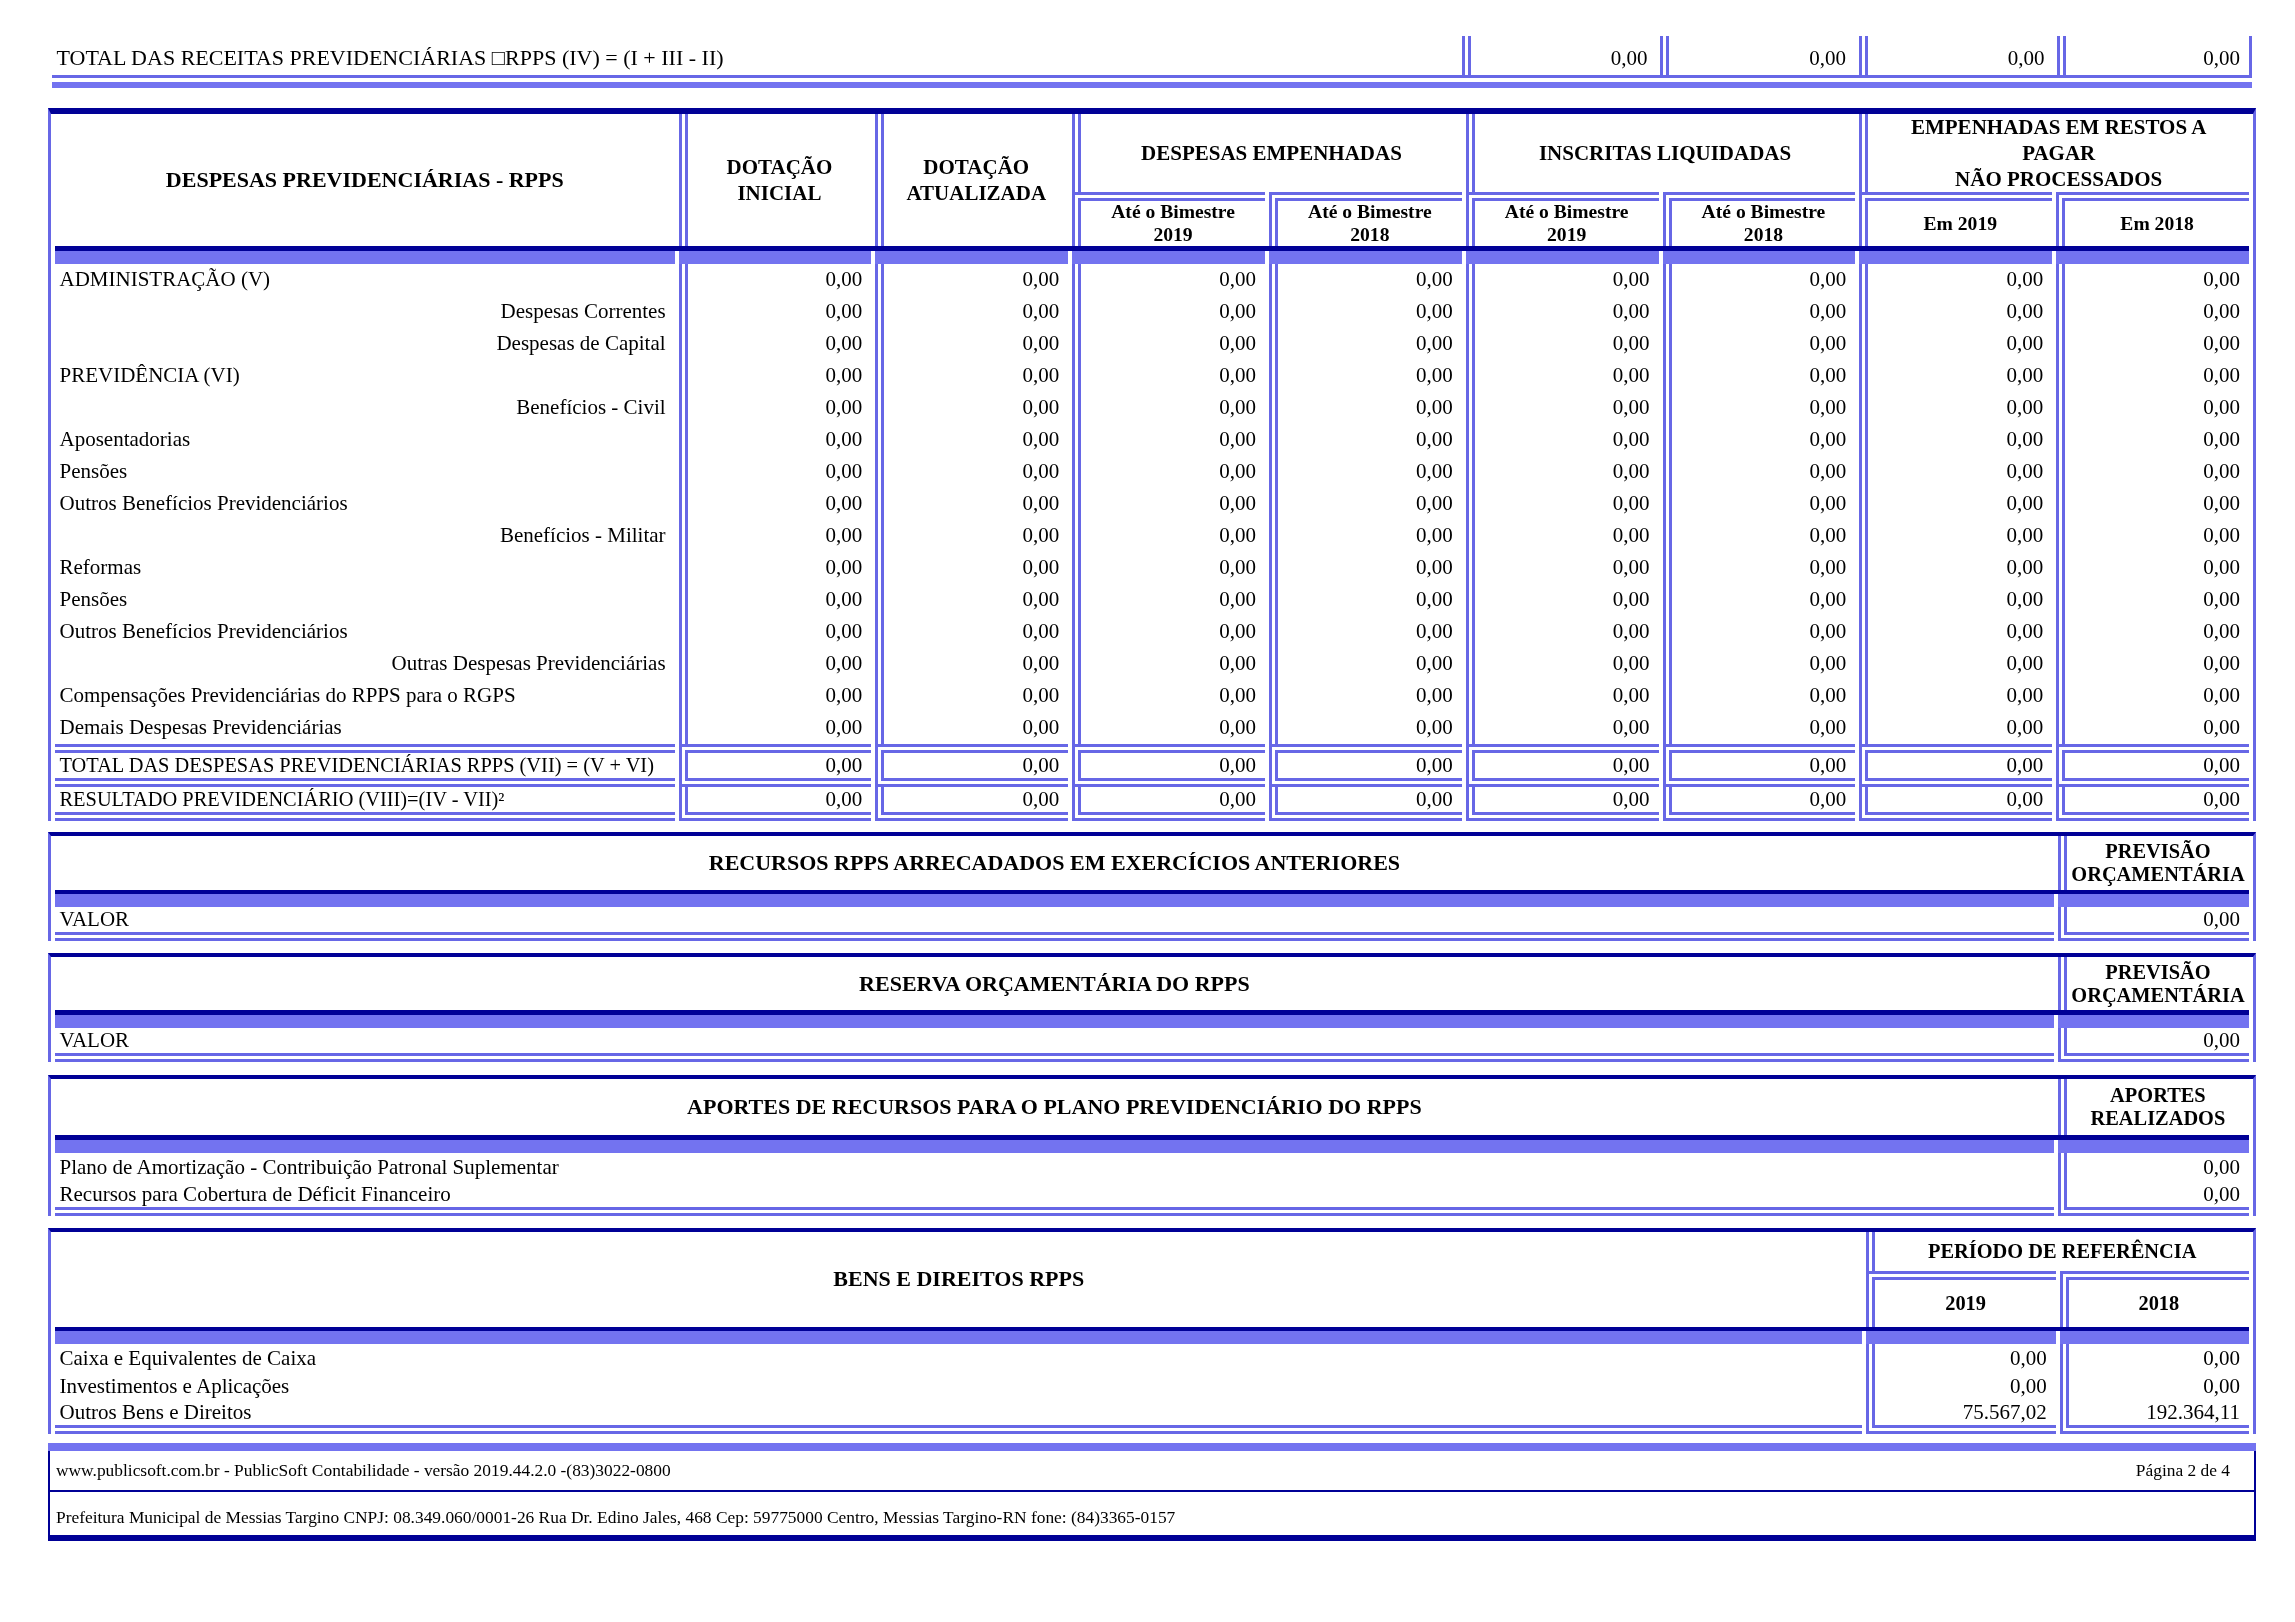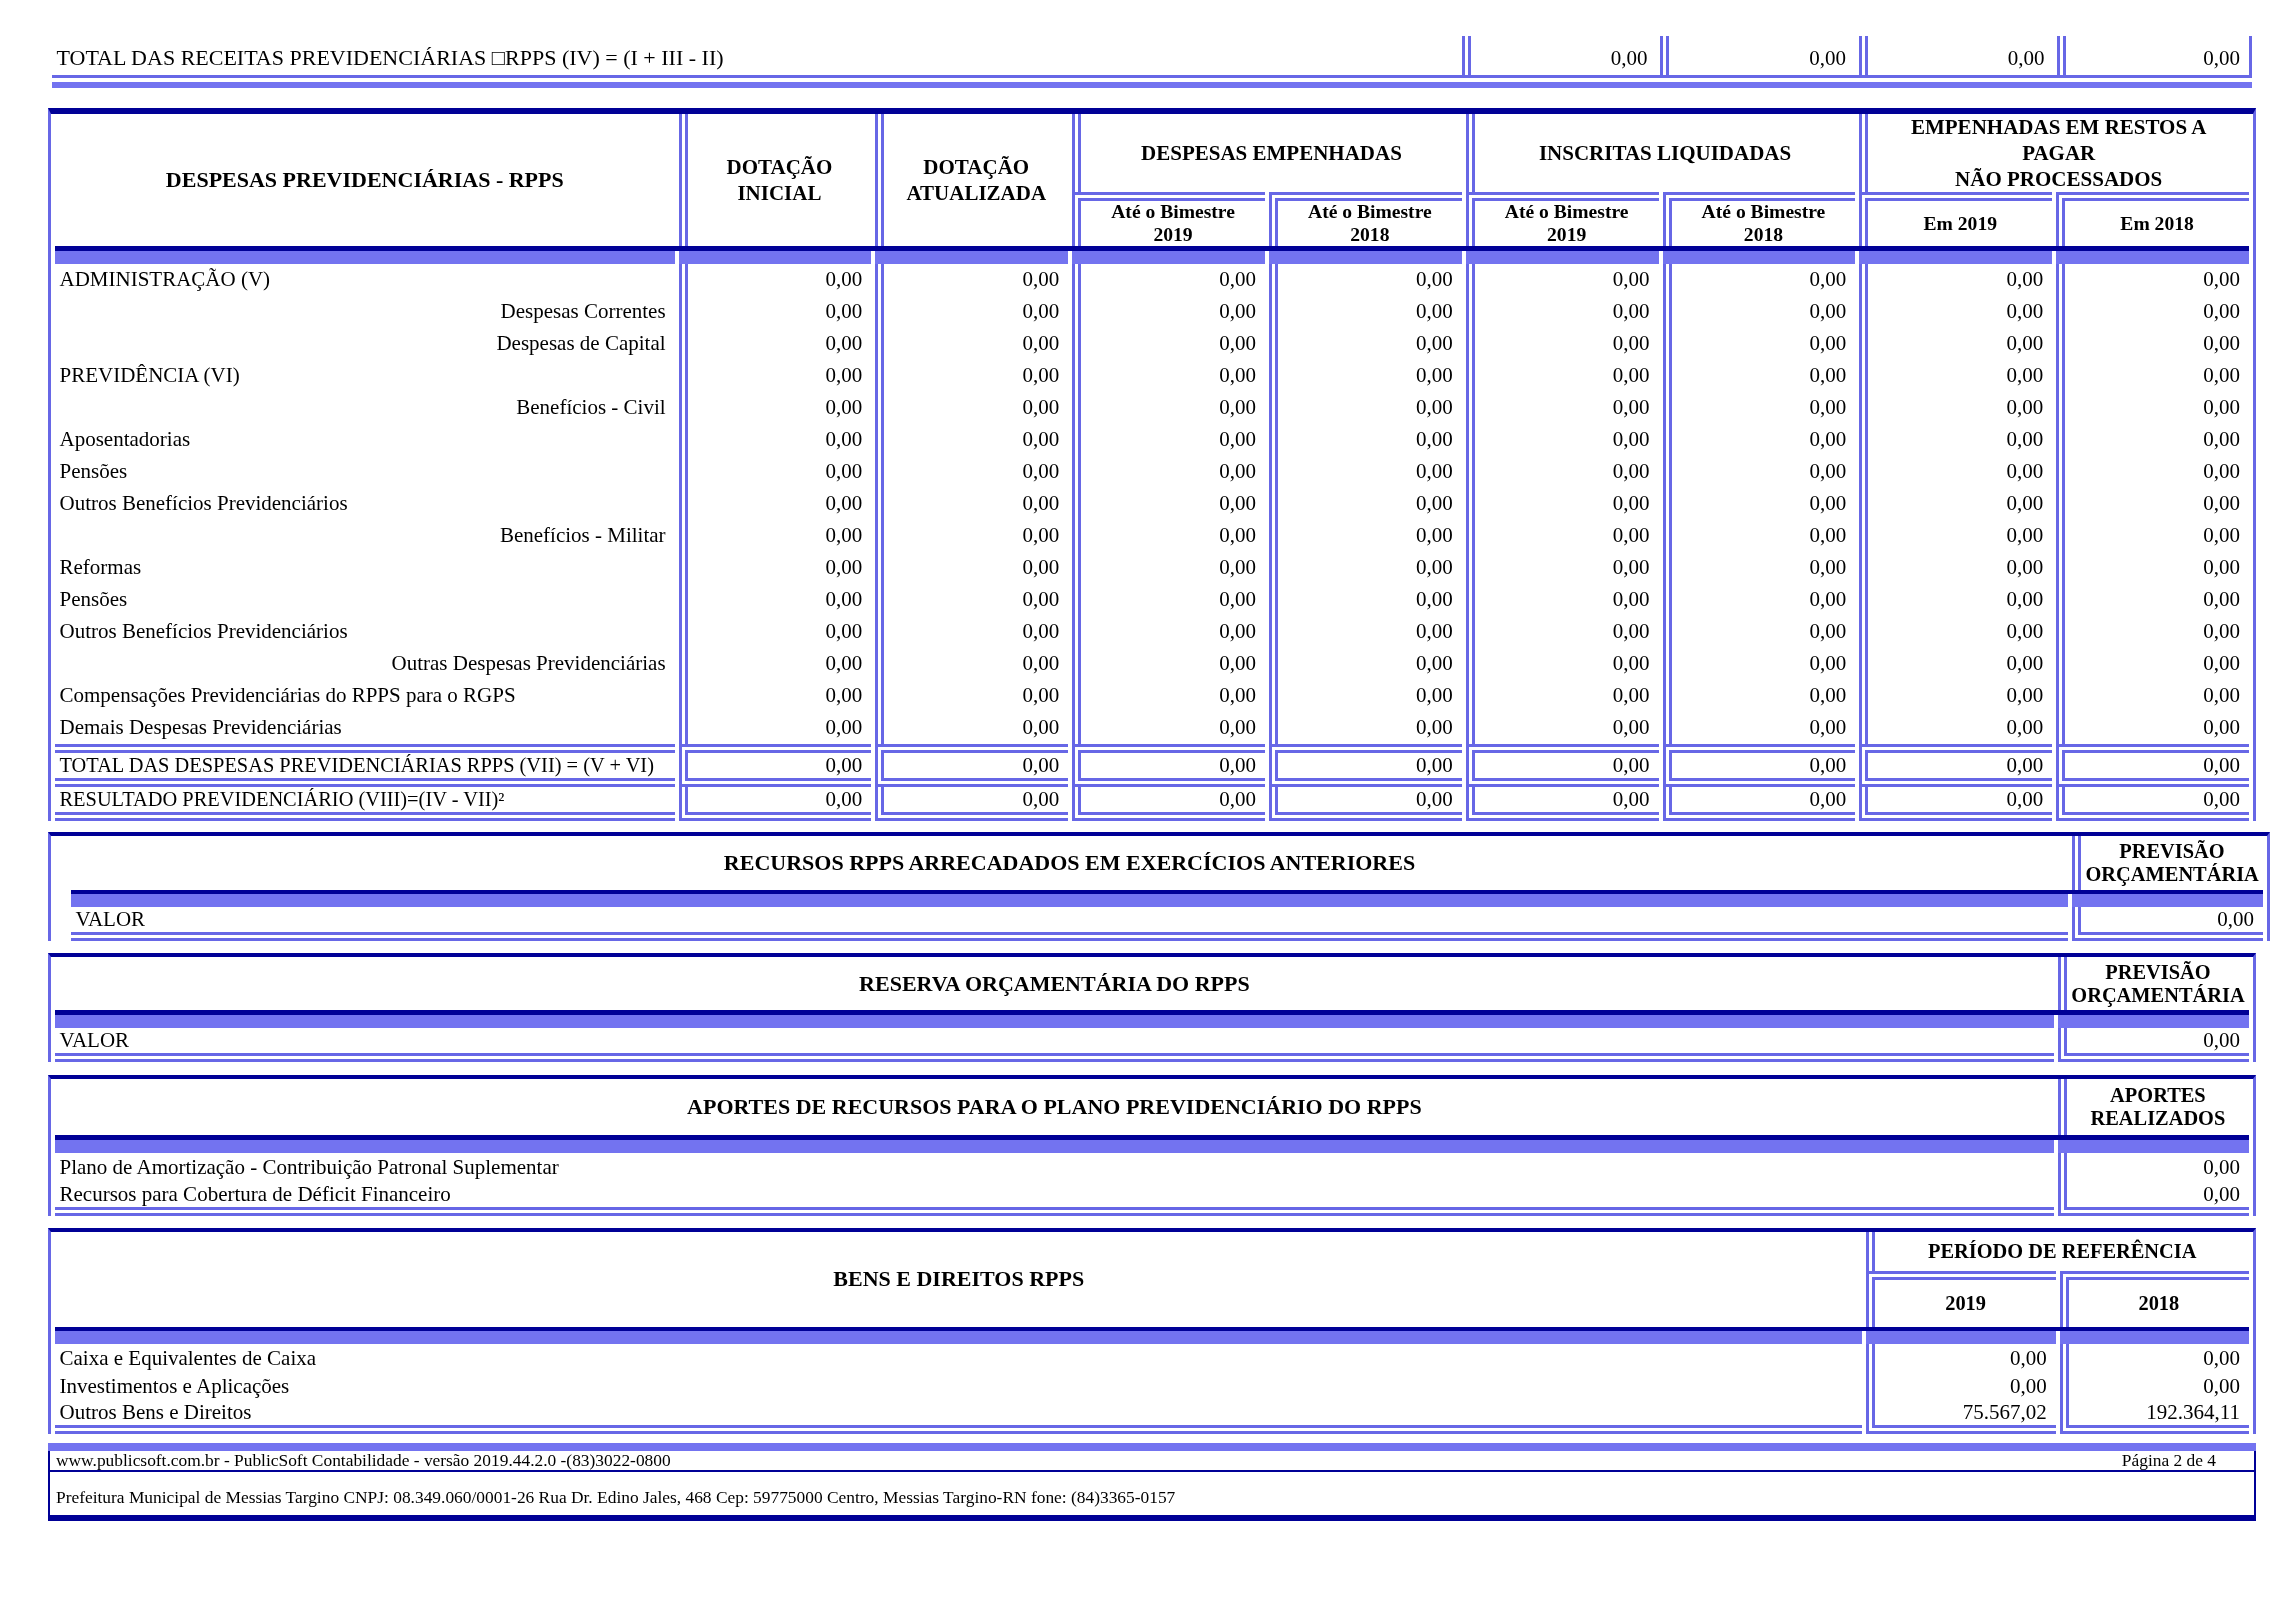--- a/index.html
+++ b/index.html
@@ -62,21 +62,21 @@
   .totalrow td{border-top:9.8px double var(--line);border-bottom:9.8px double var(--line);}
   .resultrow td{border-bottom:9.8px double var(--line);}
   .totalrow .lbl,.resultrow .lbl{font-size:20.4px;}
 
   
   .sec-tbl{
     border-top:4.5px solid var(--navy);
     border-left:3px solid var(--line);
     border-right:3px solid var(--line);
   }
-  .mt-recursos{margin-top:10.6px;padding-left:16px;}
+  .mt-recursos{margin-top:10.6px;}
   .mt-reserva{margin-top:12px;}
   .mt-aportes{margin-top:13.6px;}
   .mt-bens{margin-top:12px;}
   .sec-title{font-size:22px;height:54px;}
   .sec-colhdr{font-size:20.4px;line-height:1.12;}
   .valrow td{height:29px;border-bottom:9px double var(--line);}
   .ap-tbl tbody td{height:29px;}
   .ap-tbl tbody tr:last-child td{border-bottom:9px double var(--line);}
 
   
@@ -88,21 +88,21 @@
 
   
   .footer{margin-left:48px;width:2208px;margin-top:9px;}
   .footer-band{height:7.5px;background:var(--band);}
   .footer-box{
     border-left:2.3px solid var(--navy);
     border-right:2.3px solid var(--navy);
     border-bottom:6.8px solid var(--navy);
     background:#ffffff;
   }
-  .footer-r1{display:flex;justify-content:space-between;align-items:center;height:19px;padding:0 38px 0 6px;font-size:17.4px;}
+  .footer-r1{display:flex;justify-content:space-between;align-items:center;height:39px;padding:0 24px 0 6px;font-size:17.4px;}
   .footer-sep{height:2.3px;background:var(--navy);}
   .footer-r2{display:flex;align-items:center;height:26px;padding:0 6px;font-size:17.4px;margin-bottom:4.5px;margin-top:13px;}
 </style>
 </head>
 <body>
 
 <div class="page">
 
   <table class="tbl top-tbl">
     <colgroup>

